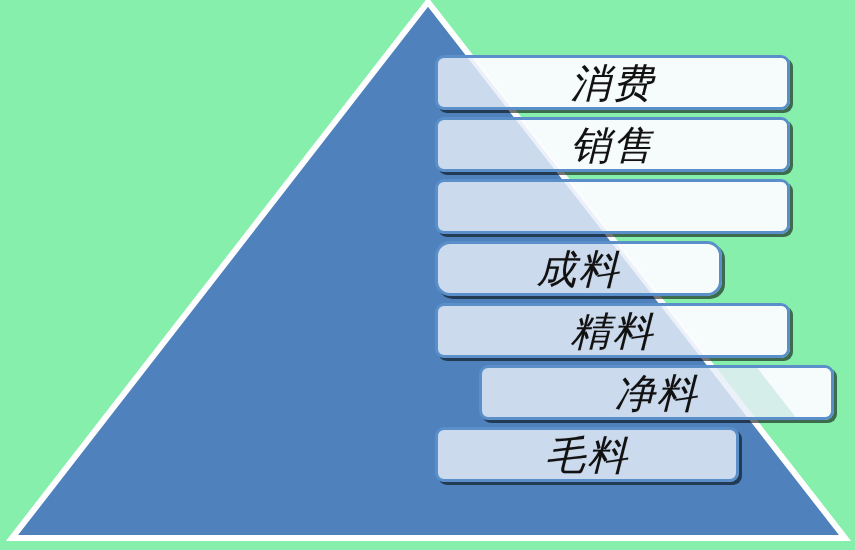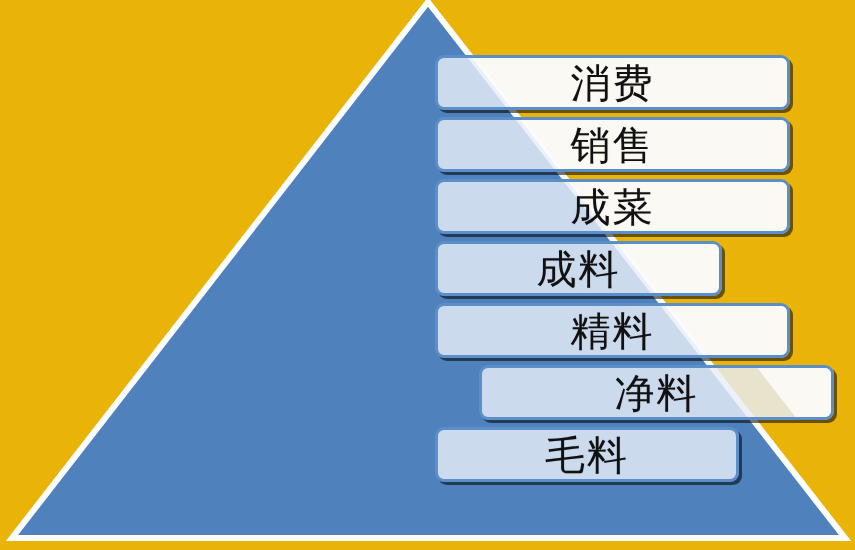--- a/index.html
+++ b/index.html
@@ -7,22 +7,23 @@
     padding: 0;
     background: #000000;
   }
   body {
     font-family: "DejaVu Serif", "Liberation Serif", serif;
   }
   #stage {
     position: relative;
     width: 855px;
     height: 550px;
-    background: #eab308;
+    background: #86efac;
     overflow: hidden;
+    font-style: italic;
   }
   #pyramid-layer {
     position: absolute;
     left: 0; top: 0;
     width: 855px;
     height: 550px;
   }
   #boxes-layer {
     position: absolute;
     left: 0; top: 0;
@@ -72,23 +73,22 @@
   <div class="level-box" style="left: 435px; top: 55px; width: 355px; height: 55px; border-color: rgb(91, 143, 201);">
         <div style="position: absolute; inset: 0px; z-index: 1; background: rgb(255, 255, 255); clip-path: polygon(34.2332px 0px, 355px 0px, 355px 55px, 77.0224px 55px); opacity: 0.78;"></div>
         <span class="level-label" style="color: rgb(17, 17, 17);">消费</span>
       </div>
       <div class="level-box" style="left: 435px; top: 117px; width: 355px; height: 55px; border-color: rgb(91, 143, 201); text-align: right;">
         <div style="position: absolute; inset: 0px; z-index: 1; background: rgb(255, 255, 255); clip-path: polygon(82.4683px 0px, 355px 0px, 355px 55px, 125.257px 55px); opacity: 0.78;"></div>
         <span class="level-label" style="color: rgb(17, 17, 17);">销售</span>
       </div>
       <div class="level-box" style="left: 435px; top: 179px; width: 355px; height: 55px; border-color: rgb(91, 143, 201);">
         <div style="position: absolute; inset: 0px; z-index: 1; background: rgb(255, 255, 255); clip-path: polygon(130.703px 0px, 355px 0px, 355px 55px, 173.493px 55px); opacity: 0.78;"></div>
-        <span class="level-label" style="color: rgb(17, 17, 17);">成菜</span>
       </div>
-      <div class="level-box" style="left: 435px; top: 241px; width: 287px; height: 55px; border-color: rgb(91, 143, 201);">
+      <div class="level-box" style="left: 435px; top: 241px; width: 287px; height: 55px; border-color: rgb(91, 143, 201); border-radius: 15px;">
         <div style="position: absolute; inset: 0px; z-index: 1; background: rgb(255, 255, 255); clip-path: polygon(178.938px 0px, 355px 0px, 355px 55px, 221.728px 55px); opacity: 0.78;"></div>
         <span class="level-label" style="color: rgb(17, 17, 17);">成料</span>
       </div>
       <div class="level-box" style="left: 435px; top: 303px; width: 355px; height: 55px; border-color: rgb(91, 143, 201);">
         <div style="position: absolute; inset: 0px; z-index: 1; background: rgb(255, 255, 255); clip-path: polygon(227.174px 0px, 355px 0px, 355px 55px, 269.963px 55px); opacity: 0.78;"></div>
         <span class="level-label" style="color: rgb(17, 17, 17);">精料</span>
       </div>
       <div class="level-box" style="left: 435px; top: 365px; width: 355px; height: 55px; border-color: rgb(91, 143, 201); margin-left: 44px;">
         <div style="position: absolute; inset: 0px; z-index: 1; background: rgb(255, 255, 255); clip-path: polygon(275.409px 0px, 355px 0px, 355px 55px, 318.198px 55px); opacity: 0.78;"></div>
         <span class="level-label" style="color: rgb(17, 17, 17);">净料</span>

